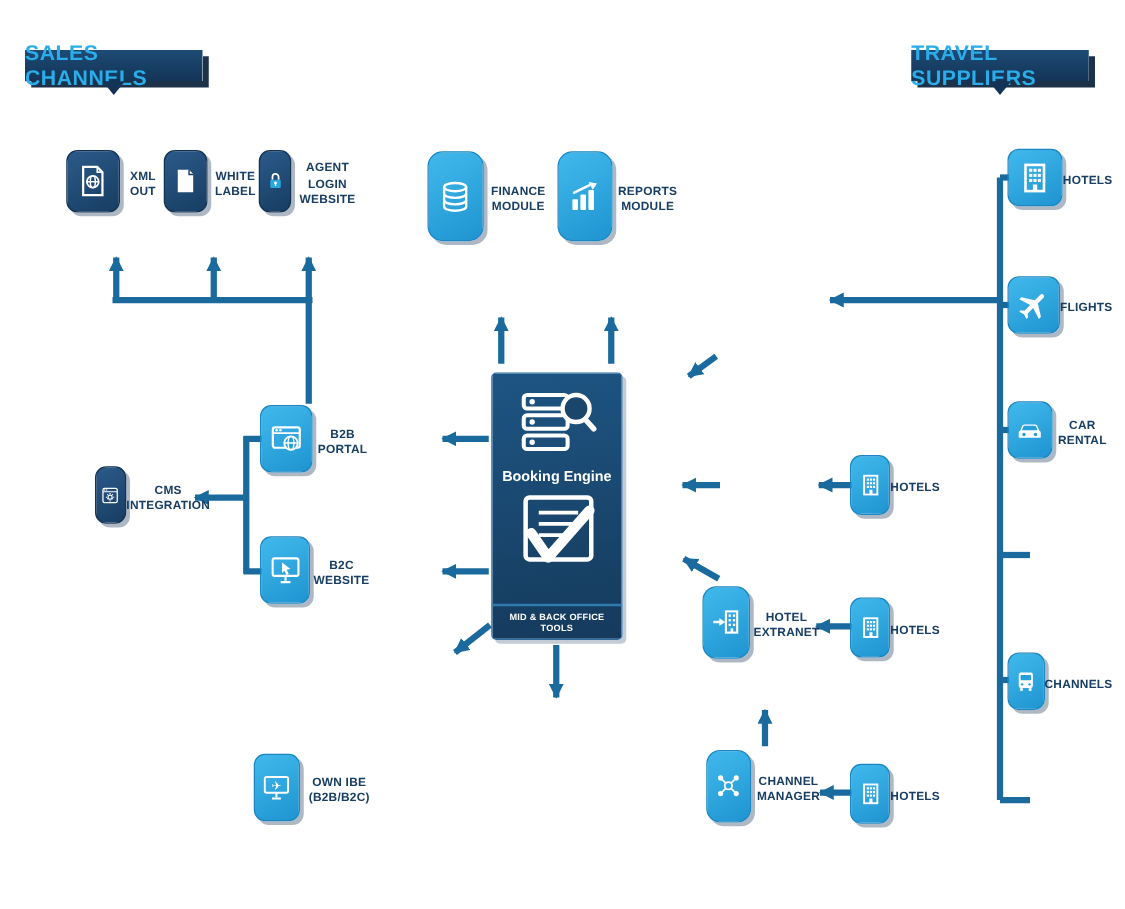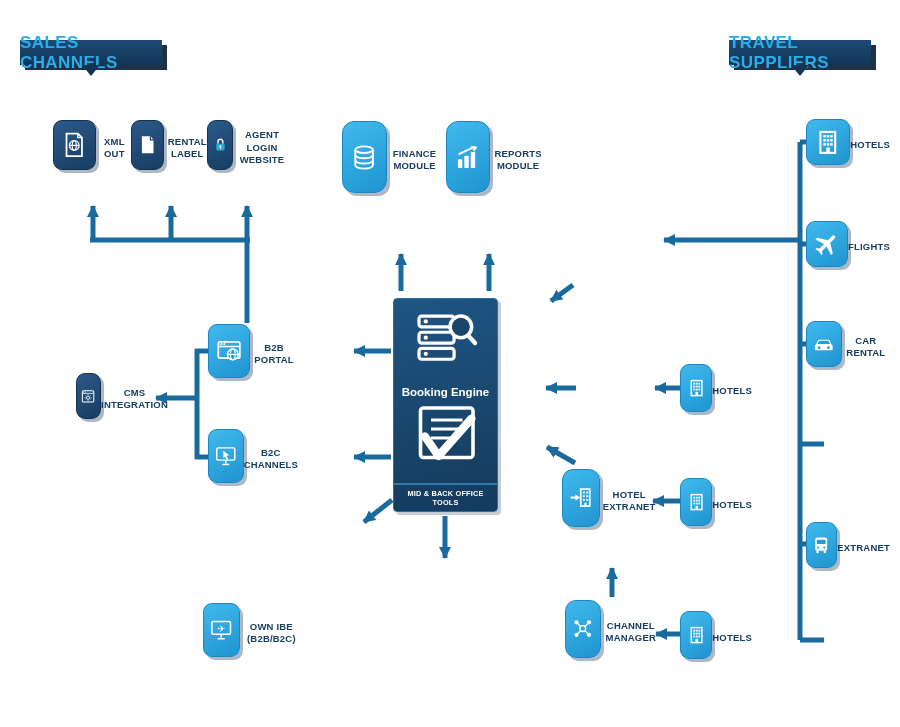--- a/index.html
+++ b/index.html
@@ -18,21 +18,21 @@
   .ib.blue{background:linear-gradient(150deg,#41b9ec,#1f94d1);border:1px solid #1a86c2}
   .ib.dark{background:linear-gradient(150deg,#2b5a8a,#173d62);border:1px solid #123252}
   .ib svg{width:70%;height:70%}
   .nl{margin-top:6px;font-size:9.5px;font-weight:bold;color:#173d62;text-align:center;line-height:1.3;letter-spacing:.2px}
   .be{position:absolute;left:393px;top:298px;width:105px;height:214px;
     background:linear-gradient(170deg,#1e5583,#153a5c);border:1px solid #2a6da2;border-radius:4px;
     display:flex;flex-direction:column;align-items:center;box-shadow:3px 3px 0 rgba(21,53,86,.25)}
   .be-ic1{width:66px;height:54px;margin-top:13px}
   .be-ic2{width:74px;height:66px;margin-top:4px}
   .be-ic1 svg,.be-ic2 svg{width:100%;height:100%}
-  .be-title{color:#fff;font-size:11.5px;font-weight:bold;margin-top:20px}
+  .be-title{color:#fff;font-size:11.5px;font-weight:bold;margin-top:10px}
   .be-footer{position:absolute;left:0;right:0;bottom:0;border-top:2px solid #2f7bb0;color:#fff;
     font-size:7.3px;font-weight:bold;text-align:center;padding:4px 1px;letter-spacing:.2px}
 </style>
 </head>
 <body>
 
 <div class="canvas">
 
   <svg class="connectors" width="900" height="727">
     <defs>
@@ -102,21 +102,21 @@
     <div class="nl">XML OUT</div>
   </div>
 
   <div class="node" style="left:131px;top:120px;width:80px">
     <div class="ib dark" style="width:50px;height:50px">
       <svg viewBox="0 0 24 24">
           <path d="M5.5 2.5h9.5l3.5 3.5v15.5h-13z" fill="#fff"></path>
           <path d="M15 2.5V6.5h3.8" fill="none" stroke="#1b3c5f" stroke-width="1.2"></path>
         </svg>
     </div>
-    <div class="nl">RENTAL LABEL</div>
+    <div class="nl">WHITE LABEL</div>
   </div>
 
   <div class="node" style="left:207px;top:120px;width:84px">
     <div class="ib dark" style="width:50px;height:50px">
       <svg viewBox="0 0 24 24">
           <path d="M8.5 10.5V7.5a3.5 3.5 0 0 1 7 0v3" fill="none" stroke="#fff" stroke-width="2"></path>
           <rect x="6" y="10.5" width="12" height="9.5" rx="1.5" fill="#29a8e0"></rect>
           <circle cx="12" cy="14.3" r="1.6" fill="#fff"></circle>
           <path d="M12 15.2v2.6" stroke="#fff" stroke-width="1.5"></path>
         </svg>
@@ -156,21 +156,21 @@
   </div>
 
   <div class="node" style="left:208px;top:429px;width:90px">
     <div class="ib blue" style="width:54px;height:54px">
       <svg viewBox="0 0 24 24">
           <rect x="2.8" y="3.5" width="18.4" height="12.5" rx="1.4" fill="none" stroke="#fff" stroke-width="1.5"></rect>
           <path d="M12 16v3.5M8.5 20.5h7" stroke="#fff" stroke-width="1.5"></path>
           <path d="M9.5 6.5l6 4.6-2.7.5 1.5 3-1.7.8-1.4-3.1-1.7 1.7z" fill="#fff"></path>
         </svg>
     </div>
-    <div class="nl">B2C CHANNELS</div>
+    <div class="nl">B2C WEBSITE</div>
   </div>
 
   <div class="node" style="left:203px;top:603px;width:100px">
     <div class="ib blue" style="width:54px;height:54px">
       <svg viewBox="0 0 24 24">
           <rect x="2.8" y="3.5" width="18.4" height="12.5" rx="1.4" fill="none" stroke="#fff" stroke-width="1.5"></rect>
           <path d="M12 16v3.5M8.5 20.5h7" stroke="#fff" stroke-width="1.5"></path>
           <text x="12" y="13.4" text-anchor="middle" font-size="9.5" fill="#fff" font-family="DejaVu Sans, sans-serif">✈</text>
         </svg>
     </div>
@@ -385,17 +385,17 @@
     <div class="ib blue" style="width:46px;height:46px">
       <svg viewBox="0 0 24 24">
           <rect x="5" y="2.8" width="14" height="15.5" rx="2.2" fill="#fff"></rect>
           <rect x="6.8" y="5.4" width="10.4" height="5" rx=".8" fill="#23a0da"></rect>
           <circle cx="8.3" cy="14.6" r="1.2" fill="#23a0da"></circle>
           <circle cx="15.7" cy="14.6" r="1.2" fill="#23a0da"></circle>
           <rect x="6.2" y="18.3" width="3" height="2.8" rx="1.2" fill="#fff"></rect>
           <rect x="14.8" y="18.3" width="3" height="2.8" rx="1.2" fill="#fff"></rect>
         </svg>
     </div>
-    <div class="nl">EXTRANET</div>
+    <div class="nl">CHANNELS</div>
   </div>
 
 
 </div>
 
 </body></html>

